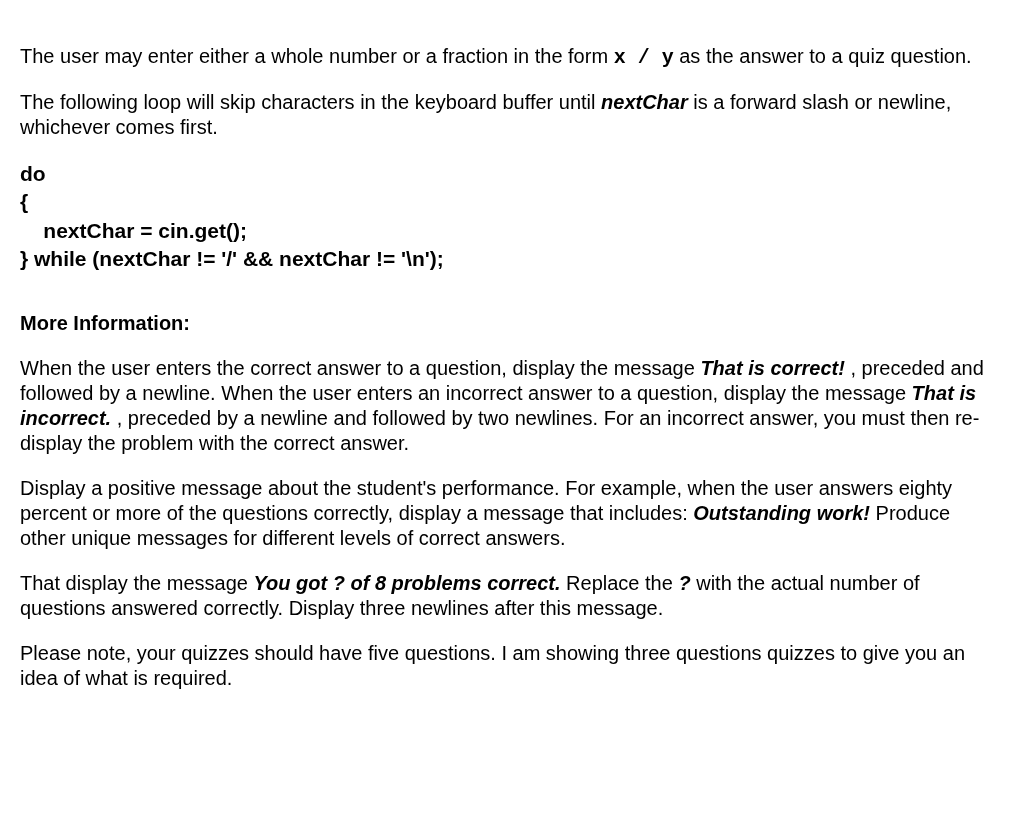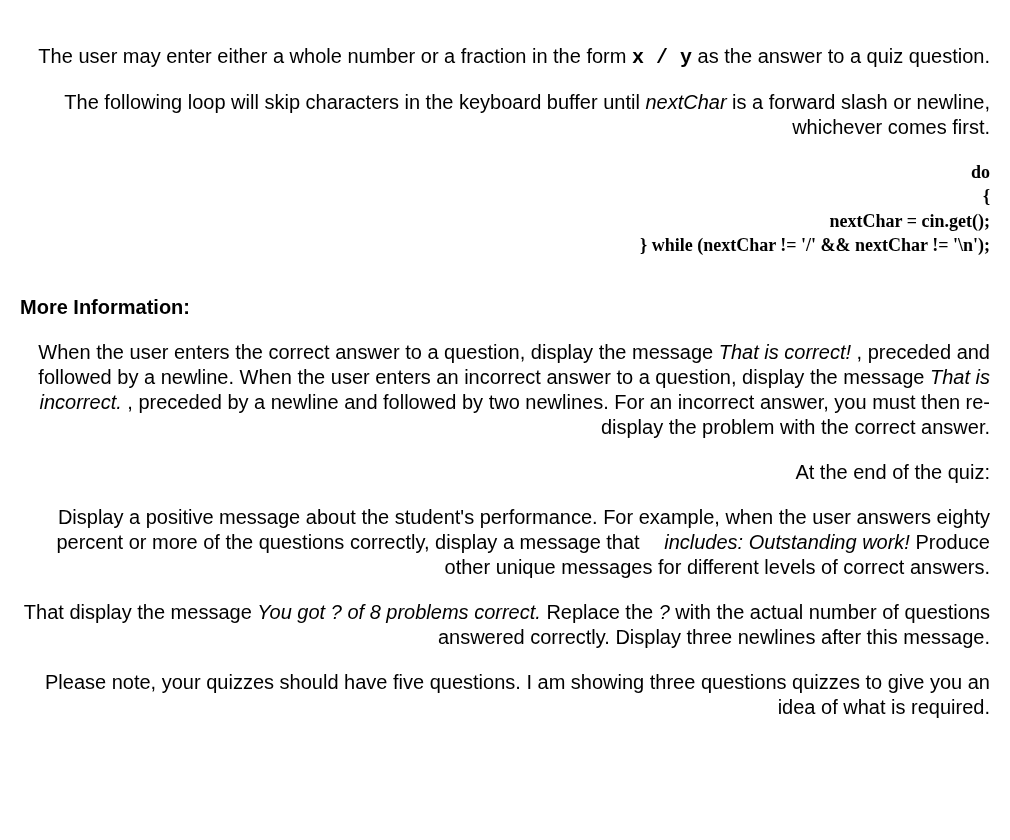--- a/index.html
+++ b/index.html
@@ -22,40 +22,37 @@
       text-decoration: underline;
     }
     .heading-bold {
       font-weight: bold;
     }
     .para {
       margin-top: 0;
     }
     .block-gap {
       margin-top: 20px;
-      text-align: right;
     }
     .mono {
-      font-family: Liberation Serif, serif;
+      font-family: Liberation Sans, sans-serif;
       font-weight: bold;
-      font-size: 18px;
+      font-size: 21px;
       white-space: pre;
       line-height: 1.35;
     }
     .mono-inline {
       font-family: "Courier New", Courier, monospace;
       font-weight: bold;
     }
     .bi {
-      font-weight: normal;
+      font-weight: bold;
       font-style: italic;
     }
     .i {
-      font-style: italic;
-      margin-left: 19px;
     }
   </style>
 </head>
 <body>
 
 <div>
 
 
   <p class="para block-gap">
     <span>The user may enter either a whole number or a fraction in the form </span><span class="mono-inline">x</span><span class="mono-inline"> / </span><span class="mono-inline">y</span><span> as the answer to a quiz question.</span>
@@ -71,21 +68,20 @@
 } while (nextChar != '/' &amp;&amp; nextChar != '\n');</div>
 
   <p class="para" style="margin-top:38px;">
     <span class="heading-bold">More Information:</span>
   </p>
 
   <p class="para block-gap">
     <span>When the user enters the correct answer to a question, display the message </span><span class="bi">That is correct!</span><span> , preceded and followed by a newline. When the user enters an incorrect answer to a question, display the message </span><span class="bi">That is incorrect.</span><span> , preceded by a newline and followed by two newlines. For an incorrect answer, you must then re-display the problem with the correct answer.</span>
   </p>
 
-  <p class="para block-gap">At the end of the quiz:</p>
 
   <p class="para block-gap">
     <span>Display a positive message about the student's performance. For example, when the user answers eighty percent or more of the questions correctly, display a message that </span><span class="i">includes:</span><span> </span><span class="bi">Outstanding work!</span><span> Produce other unique messages for different levels of correct answers.</span>
   </p>
 
   <p class="para block-gap">
     <span>That display the message </span><span class="bi">You got ? of 8 problems correct.</span><span> Replace the </span><span class="bi">?</span><span> with the actual number of questions answered correctly. Display three newlines after this message.</span>
   </p>
 
   <p class="para block-gap">Please note, your quizzes should have five questions. I am showing three questions quizzes to give you an idea of what is required.</p>

